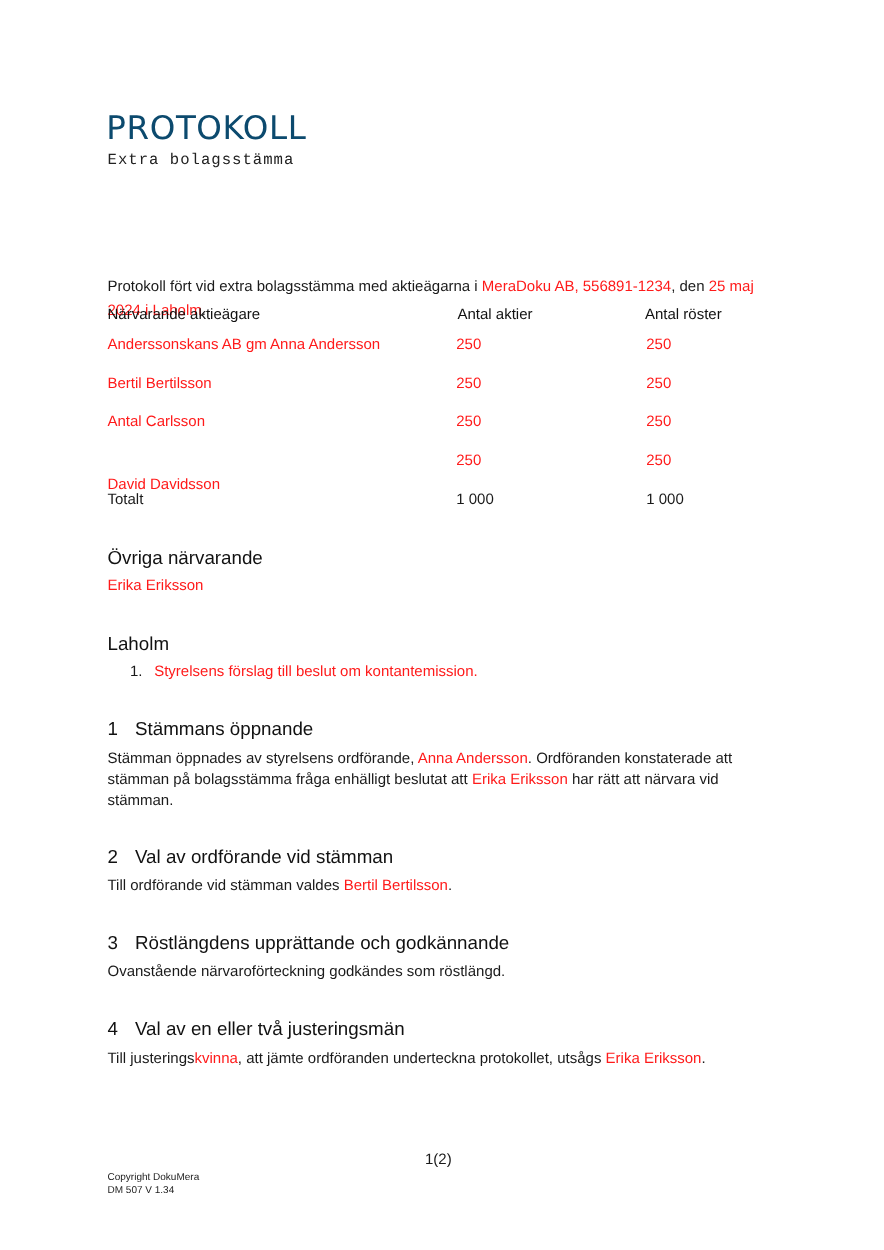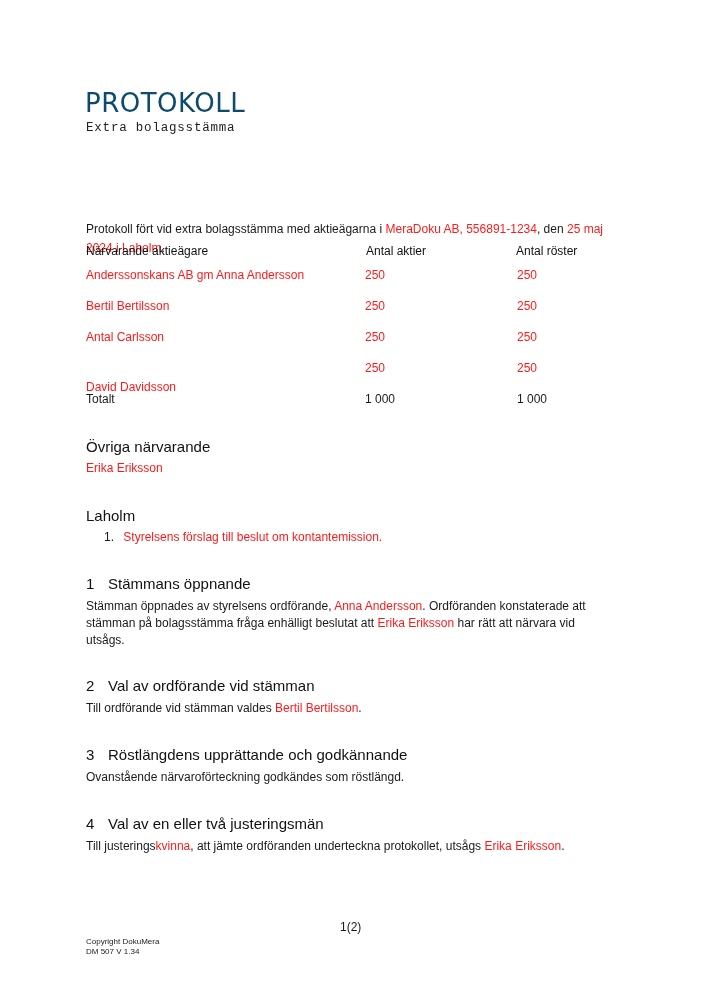--- a/index.html
+++ b/index.html
@@ -70,21 +70,21 @@
     <span>1.</span>
     <span class="red" style="margin-left:6px;">Styrelsens förslag till beslut om kontantemission.</span>
   </div>
 
   <div class="abs h2" style="top:575px;">
     <span class="sec-num">1</span><span>Stämmans öppnande</span>
   </div>
   <div class="abs body-text" style="top:598px;">
     <span>Stämman öppnades av styrelsens ordförande, </span><span class="red">Anna Andersson</span><span>. Ordföranden konstaterade att</span><br>
     <span>stämman på bolagsstämma fråga enhälligt beslutat att </span><span class="red">Erika Eriksson</span><span> har rätt att närvara vid</span><br>
-    <span>utsågs.</span>
+    <span>stämman.</span>
   </div>
 
   <div class="abs h2" style="top:677px;">
     <span class="sec-num">2</span><span>Val av ordförande vid stämman</span>
   </div>
   <div class="abs body-text" style="top:700px;">
     <span>Till ordförande vid stämman valdes </span><span class="red">Bertil Bertilsson</span><span>.</span>
   </div>
 
   <div class="abs h2" style="top:746px;">

